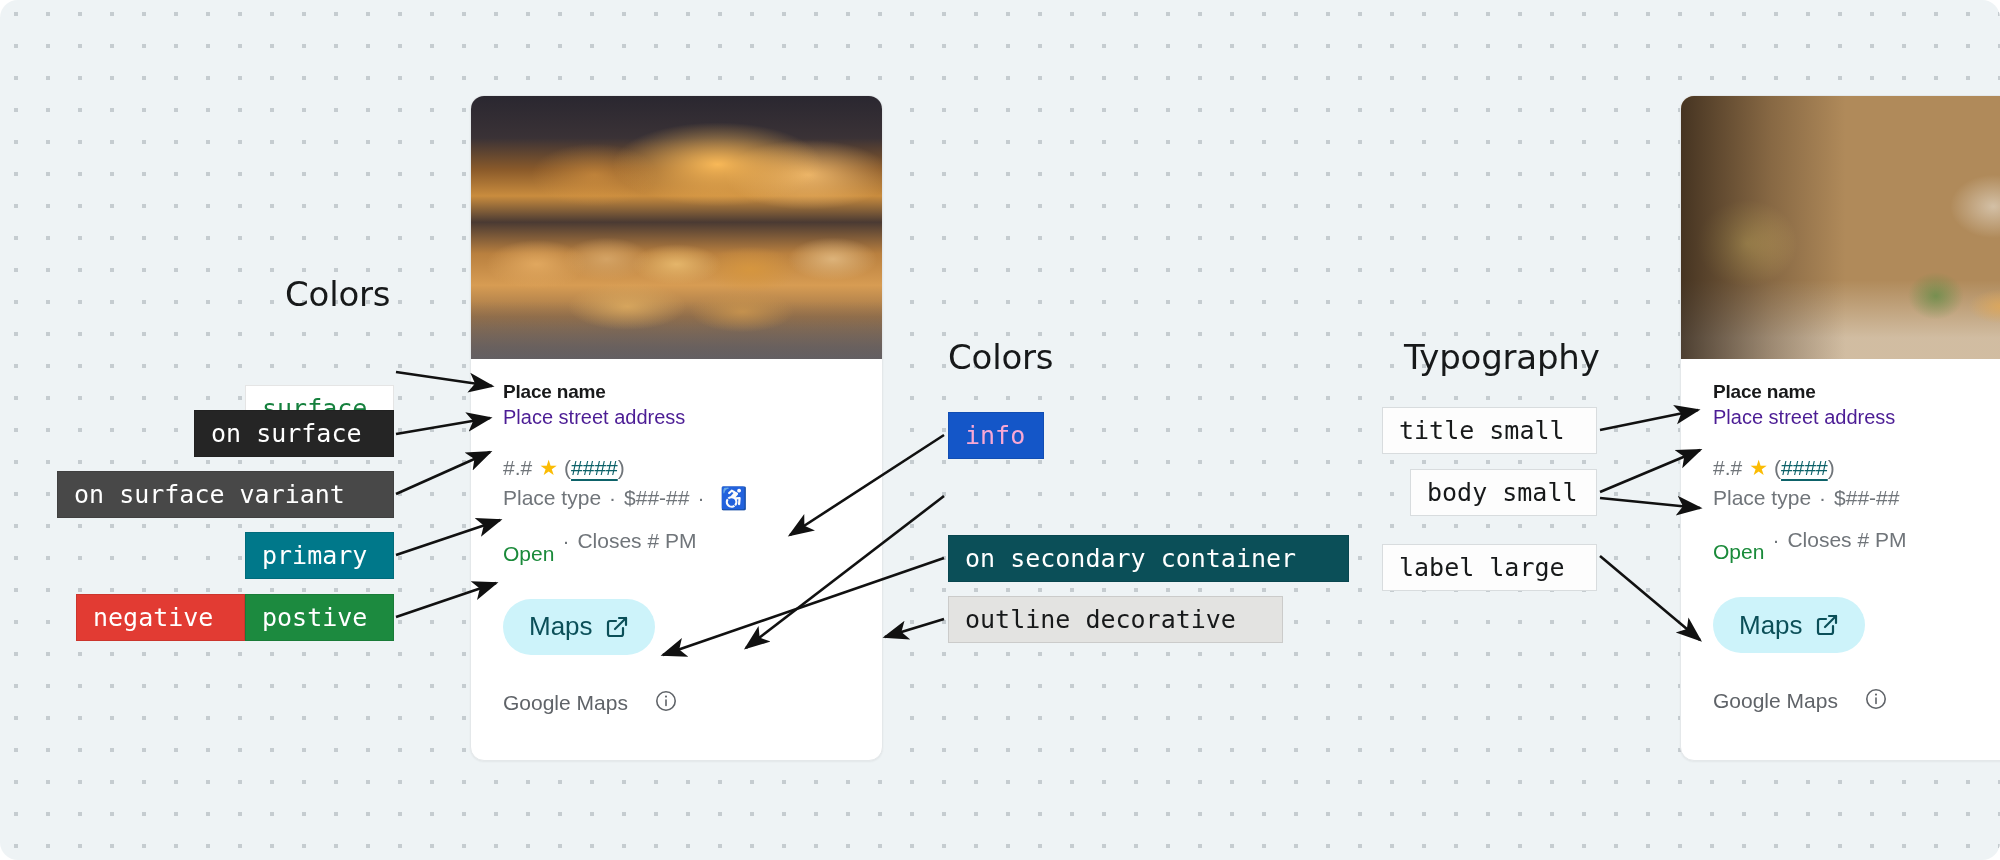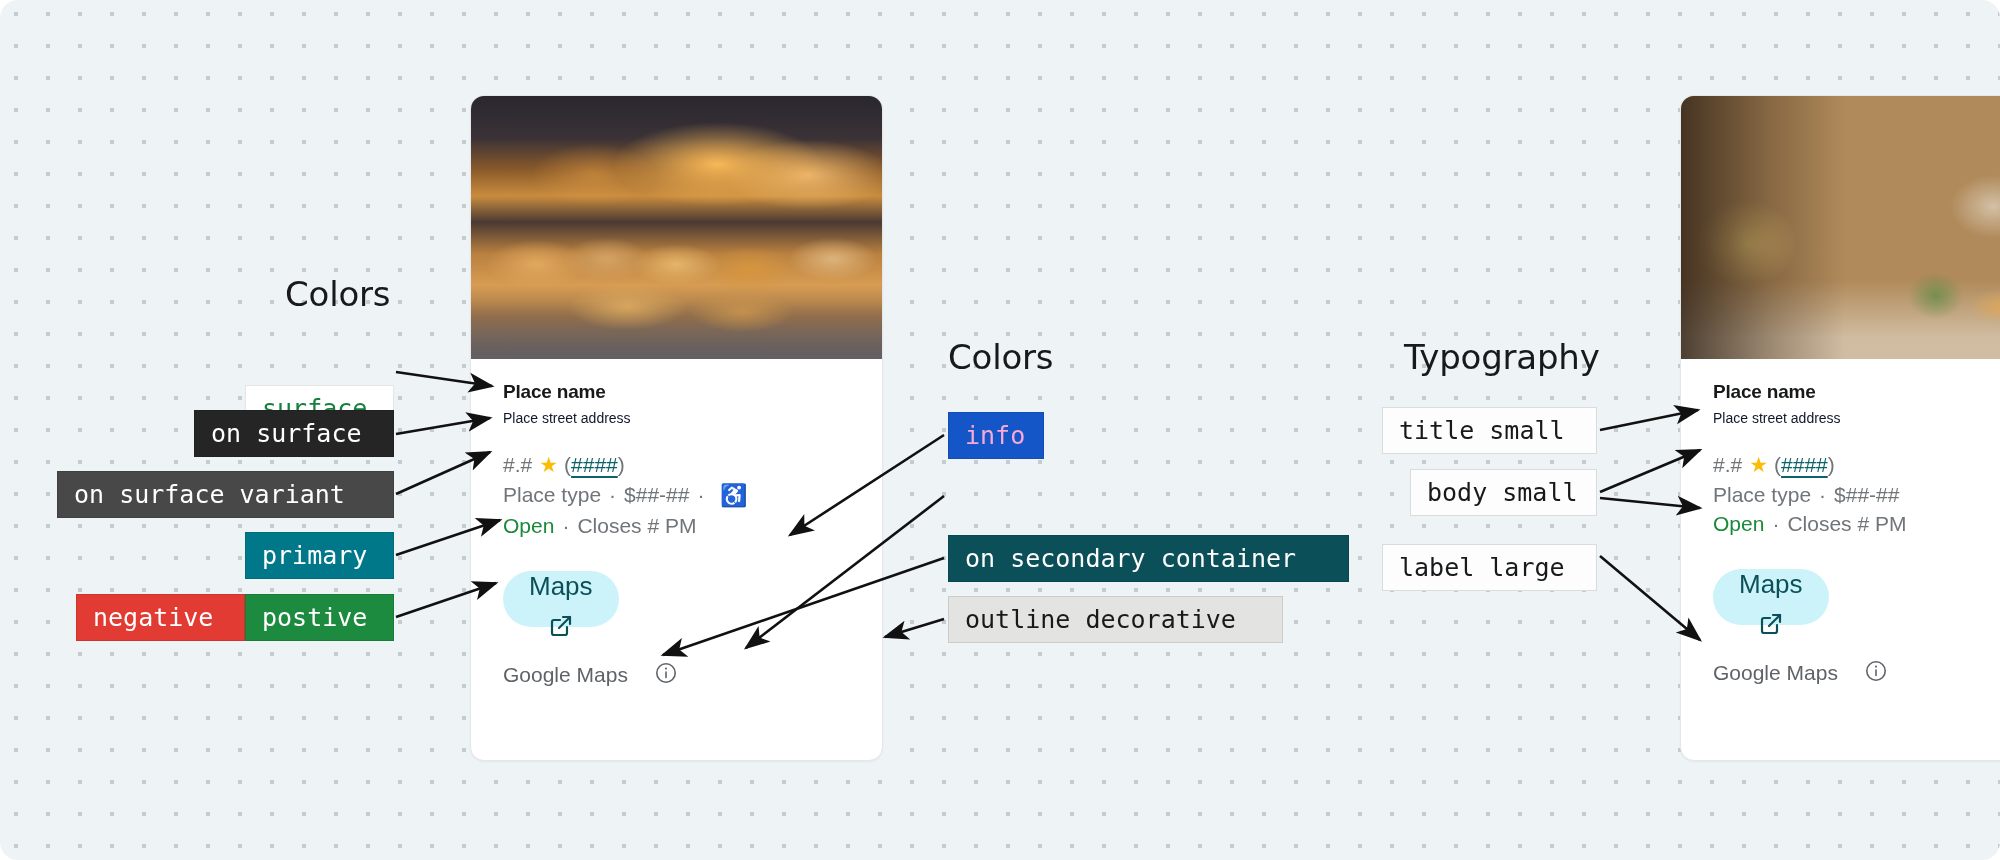--- a/index.html
+++ b/index.html
@@ -69,44 +69,43 @@
     font-family: "Liberation Sans", sans-serif;
     font-size: 19px;
     font-weight: bold;
     color: #18191a;
     letter-spacing: -0.2px;
     line-height: 1.2;
     white-space: nowrap;
   }
   .place-address {
     font-family: "Liberation Sans", sans-serif;
-    font-size: 14px;
-    color: #0f172a;
+    font-size: 20px;
+    color: #4c1d95;
     line-height: 1.35;
-    margin-top: 5px;
     white-space: nowrap;
   }
   .meta-block { margin-top: 22px; }
   .meta-line {
     font-family: "Liberation Sans", sans-serif;
     font-size: 21px;
     color: #70757a;
     line-height: 1.42;
     white-space: nowrap;
     display: flex;
     align-items: center;
     gap: 0;
   }
   .star { color: #fbbc04; font-size: 21px; margin: 0 6px 0 7px; }
   .rating-count {
     color: #0d6269;
     text-decoration: underline;
     text-underline-offset: 4px;
   }
-  .open-word { color: #1a8a3a; }
+  .open-word { color: #1a8a3a; margin-top: 25px; }
   .access-icon {
     color: #1a56cc;
     font-size: 22px;
     margin-left: 8px;
     display: inline-block;
   }
   .maps-btn {
     margin-top: 30px;
     display: inline-flex;
     align-items: center;
@@ -114,21 +113,20 @@
     background: #cdf3fa;
     color: #0b4f58;
     border: none;
     border-radius: 999px;
     height: 56px;
     padding: 0 26px;
     font-family: "Liberation Sans", sans-serif;
     font-size: 26px;
     font-weight: 400;
     cursor: pointer;
-    flex-direction: column;
   }
   .maps-btn svg { display: block; }
   .card-footer {
     display: flex;
     align-items: center;
     gap: 26px;
     padding: 34px 32px 26px 32px;
   }
   .footer-label {
     font-family: "Liberation Sans", sans-serif;

